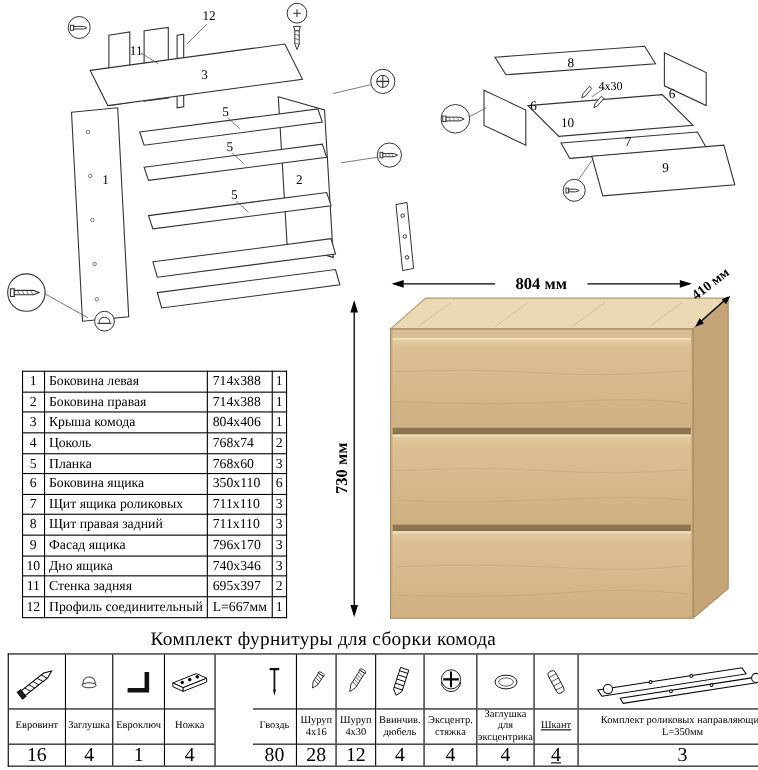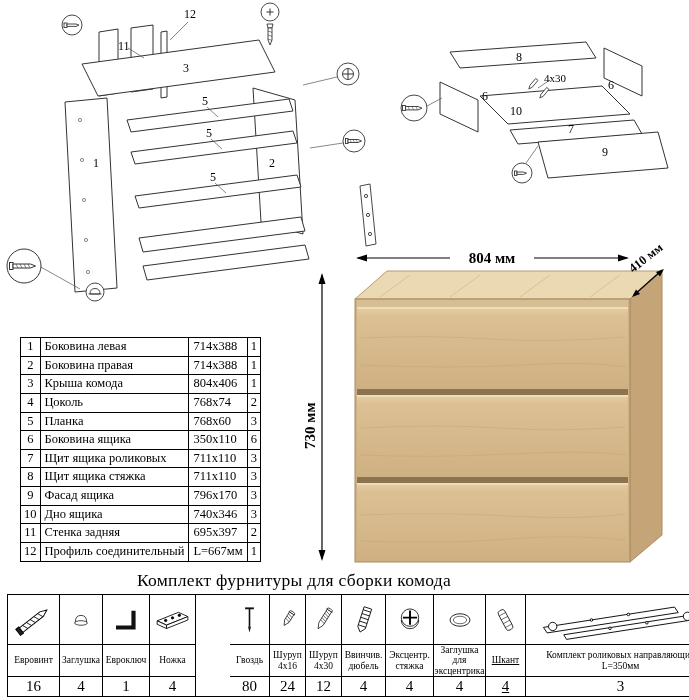--- a/index.html
+++ b/index.html
@@ -11,21 +11,21 @@
   #diagram-drawer{position:absolute;left:390px;top:36px}
   #dresser{position:absolute;left:300px;top:243px}
   #parts-table{position:absolute;left:20px;top:337px;border-collapse:collapse;font-size:12.5px;line-height:1.25}
   #parts-table td{border:1px solid #000;padding:1px 4px;white-space:nowrap}
   #parts-table td.c{text-align:center;padding:1px 3px}
   #hw-title{position:absolute;top:570px;left:0;width:588px;text-align:center;font-size:17.5px;letter-spacing:.3px}
   #hw-table{position:absolute;left:7px;top:594px;display:flex;border:1px solid #000;border-right:none;background:#fff}
   .hw-col{display:flex;flex-direction:column;border-right:1px solid #000;flex:none}
   .hw-icon{height:50px;display:flex;align-items:center;justify-content:center;border-bottom:1px solid #000;padding:2px;overflow:hidden}
   .hw-name{height:32px;border-bottom:1px solid #000;font-size:9.5px;line-height:1.12;text-align:center;display:flex;align-items:center;justify-content:center;padding:1px 2px}
-  .hw-qty{height:19px;font-size:15px;display:flex;align-items:center;justify-content:center}
+  .hw-qty{height:19px;font-size:18px;display:flex;align-items:center;justify-content:center}
 </style>
 </head>
 <body>
 
 <div id="page">
 
   <svg id="diagram-main" width="388" height="334" viewBox="0 0 388 334">
     <g fill="#fff" stroke="#333" stroke-width="1">
       <polygon points="97,32 116,29 116,93 97,96"></polygon>
       <polygon points="129,28 151,25 151,89 129,92"></polygon>
@@ -191,21 +191,21 @@
           <td class="c">6</td>
         </tr>
         <tr>
           <td class="c">7</td>
           <td>Щит ящика роликовых</td>
           <td>711x110</td>
           <td class="c">3</td>
         </tr>
         <tr>
           <td class="c">8</td>
-          <td>Щит ящика стяжка</td>
+          <td>Щит правая задний</td>
           <td>711x110</td>
           <td class="c">3</td>
         </tr>
         <tr>
           <td class="c">9</td>
           <td>Фасад ящика</td>
           <td>796x170</td>
           <td class="c">3</td>
         </tr>
         <tr>
@@ -348,21 +348,21 @@
         <div class="hw-icon">
           <svg viewBox="0 0 48 48" width="38" height="38">
             <g transform="rotate(32 24 24)" fill="#fff" stroke="#000">
               <path d="M19 12 a5 3.5 0 1 1 10 0 z"></path>
               <path d="M20 12 h8 v14 l-4 8 -4 -8 z"></path>
               <path d="M20 15 l8 2.2 M20 19 l8 2.2 M20 23 l8 2.2" stroke-width="0.8" fill="none"></path>
             </g>
           </svg>
         </div>
         <div class="hw-name">Шуруп 4x16</div>
-        <div class="hw-qty">24</div>
+        <div class="hw-qty">28</div>
       </div>
       <div class="hw-col" style="width: 36px;">
         <div class="hw-icon">
           <svg viewBox="0 0 48 48" width="42" height="42">
             <g transform="rotate(32 24 24)" fill="#fff" stroke="#000">
               <path d="M19 7 a5 3.5 0 1 1 10 0 z"></path>
               <path d="M20 7 h8 v24 l-4 9 -4 -9 z"></path>
               <path d="M20 10 l8 2.2 M20 14 l8 2.2 M20 18 l8 2.2 M20 22 l8 2.2 M20 26 l8 2.2" stroke-width="0.8" fill="none"></path>
             </g>
           </svg>

